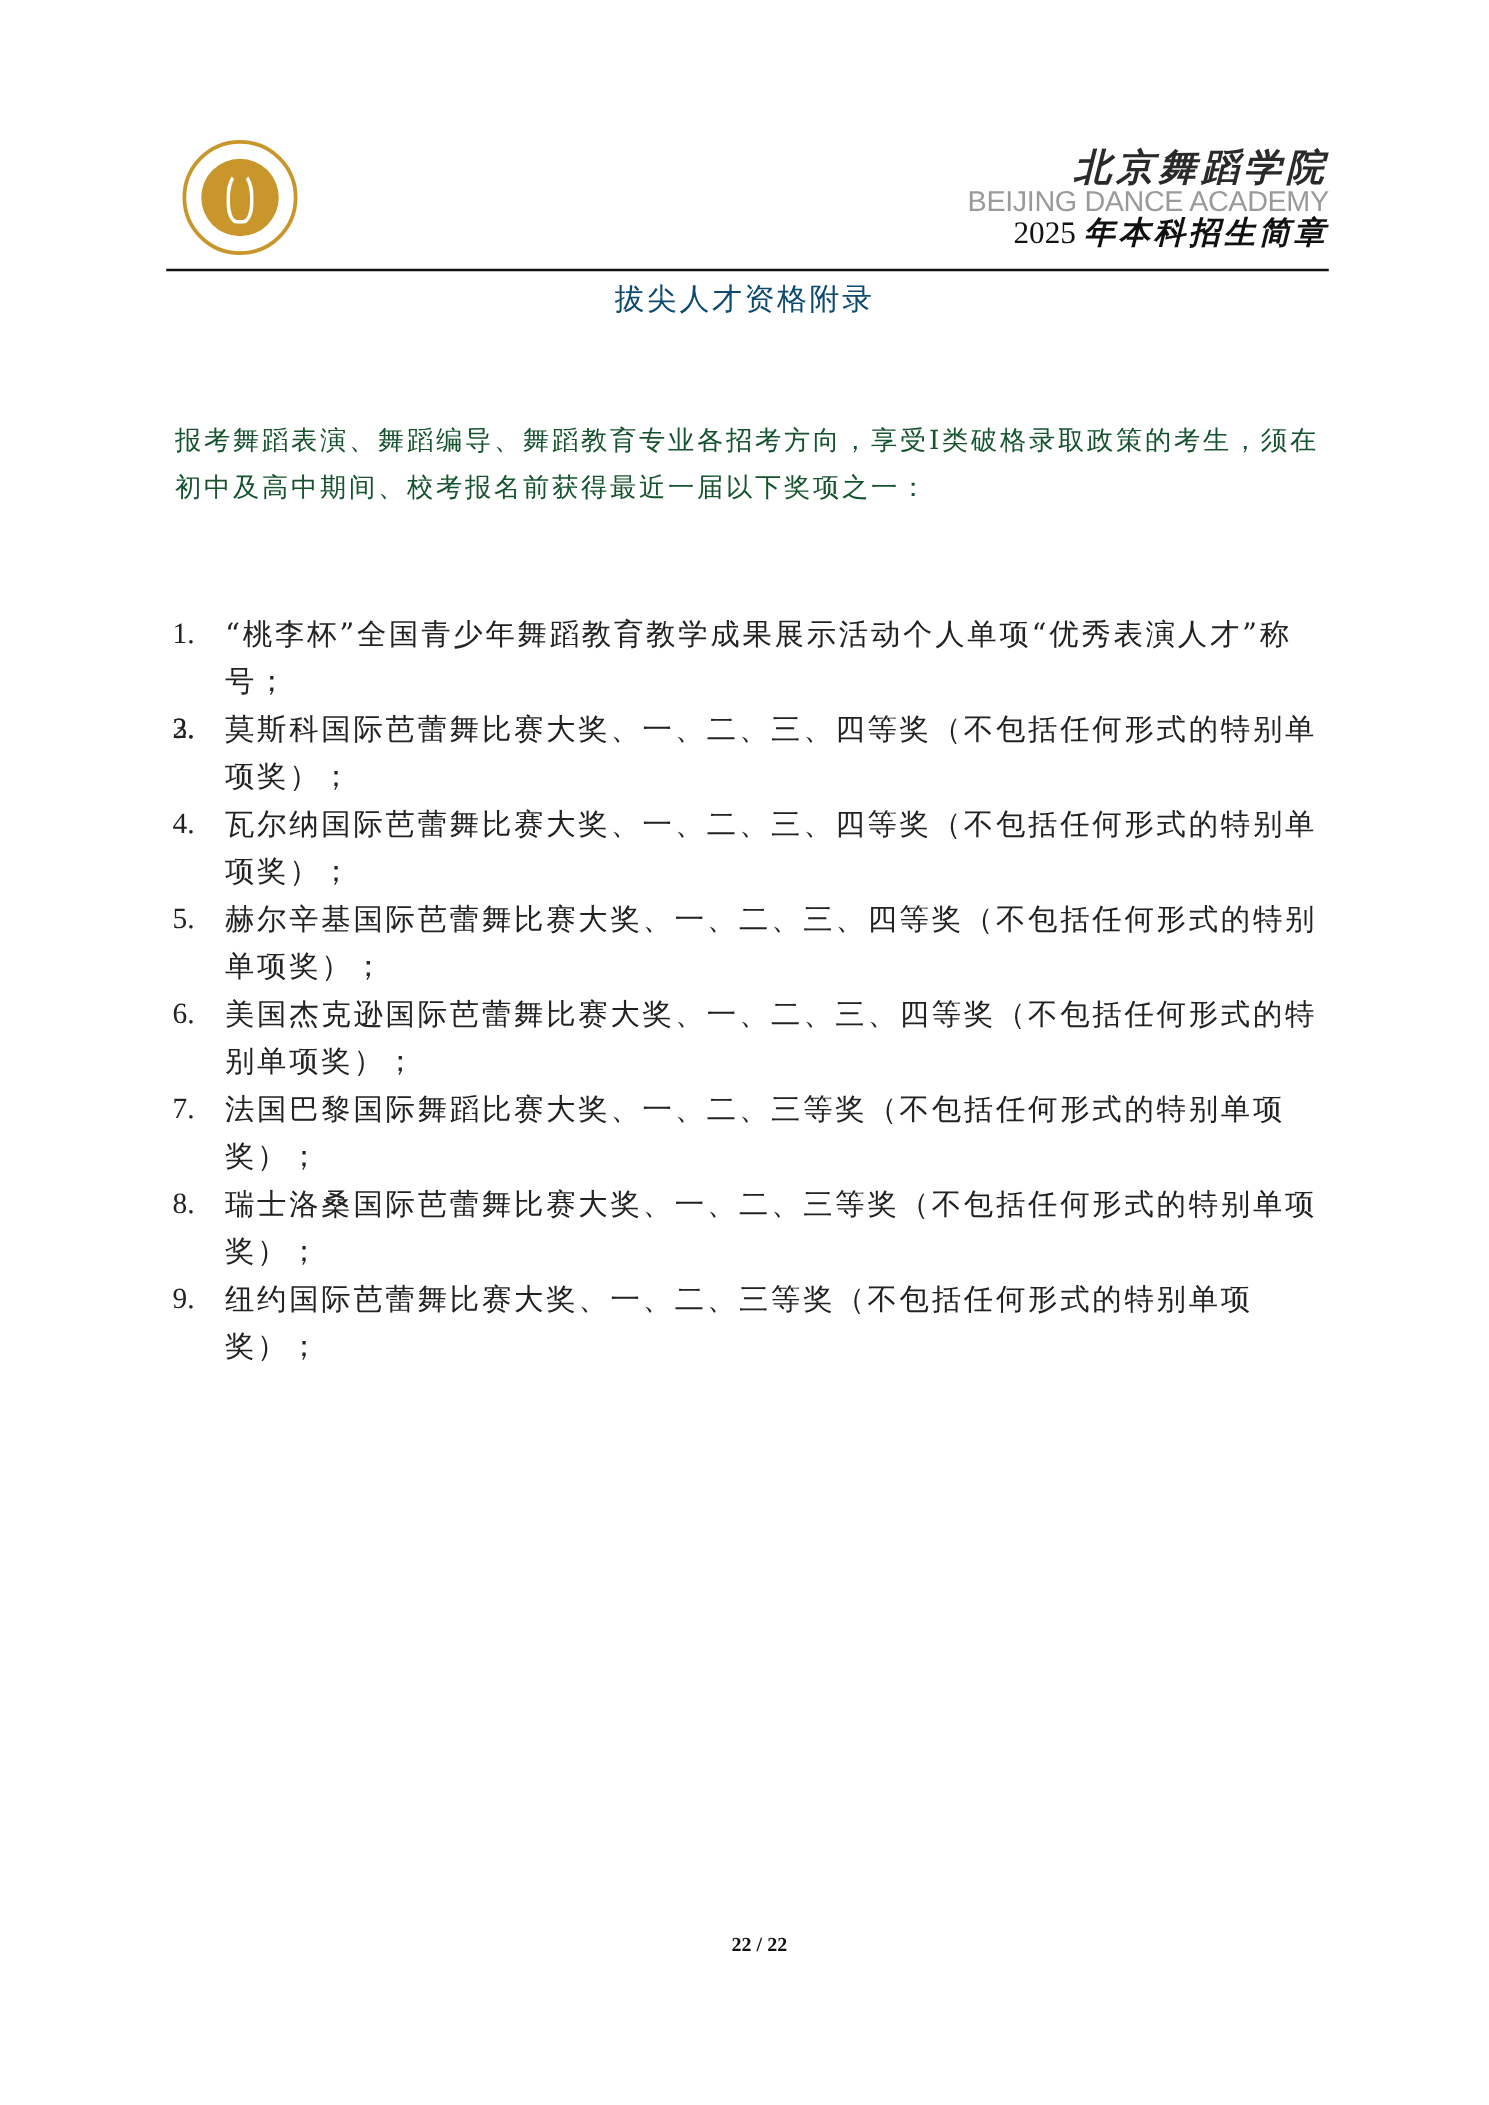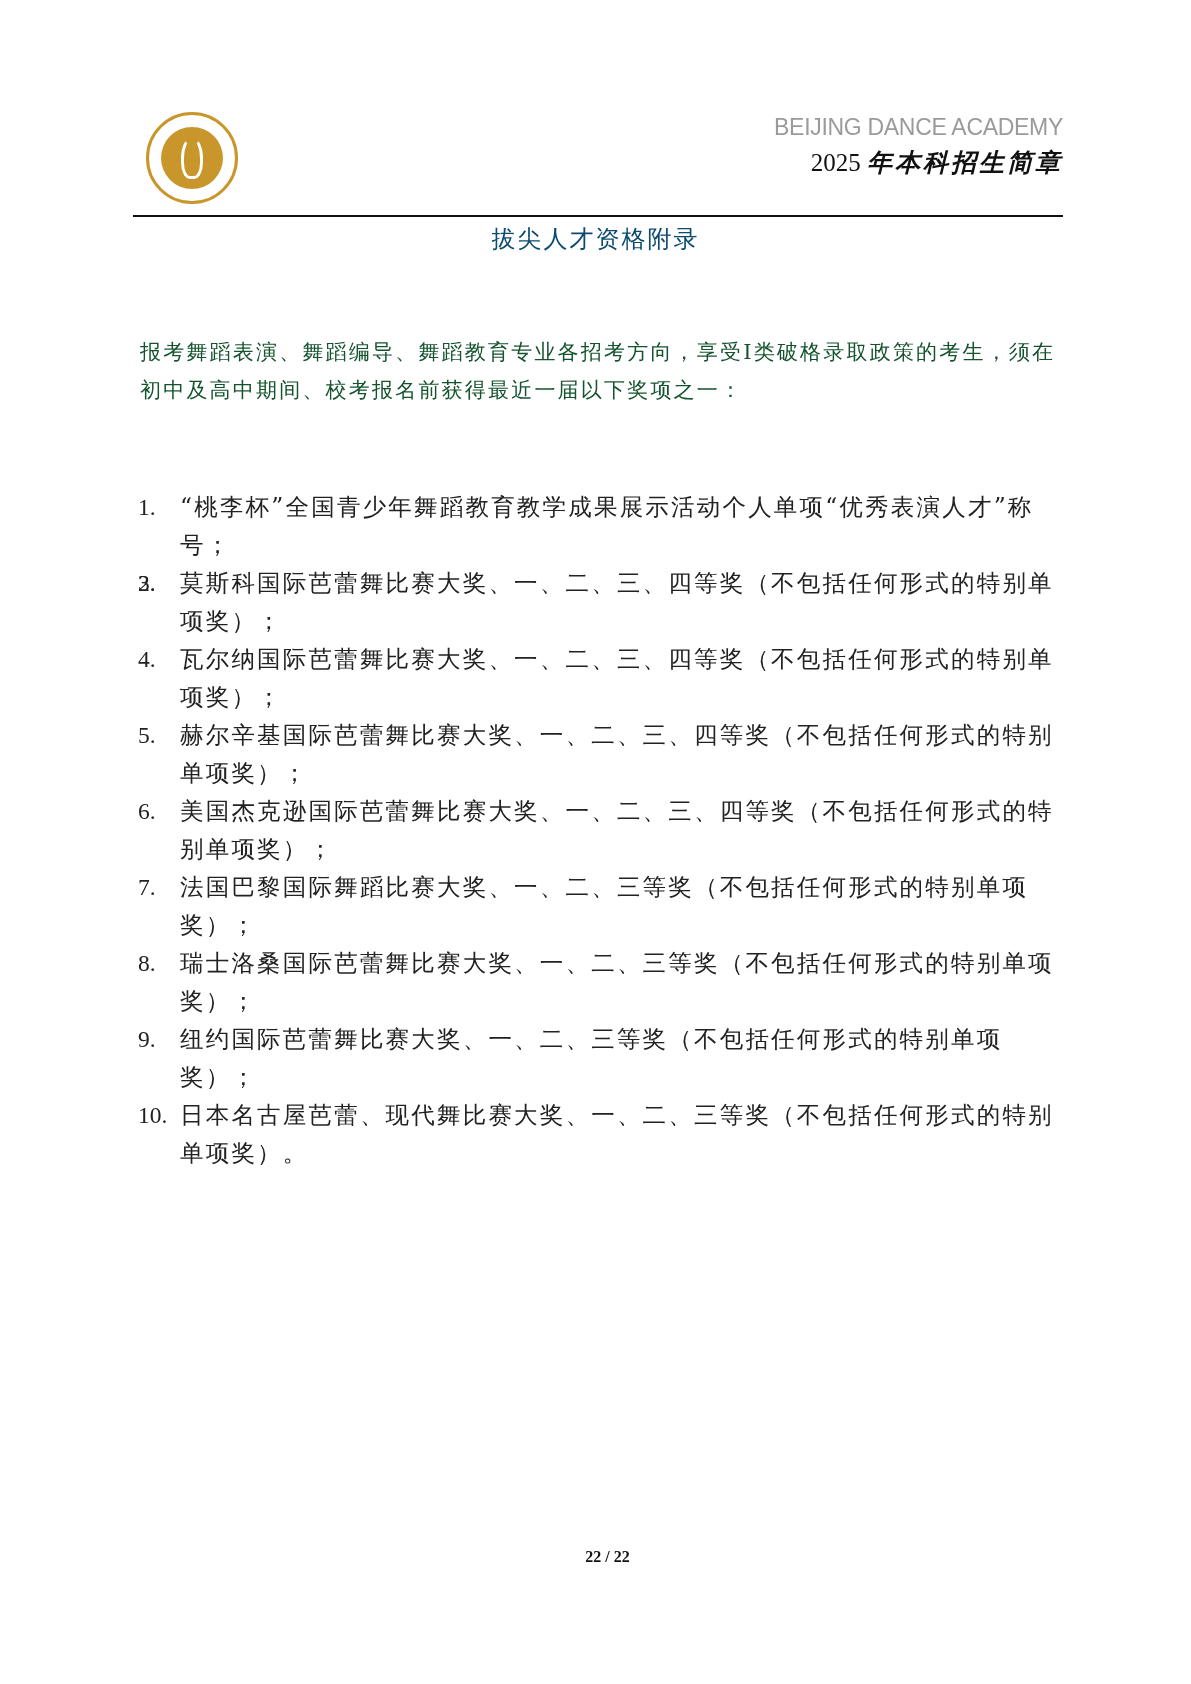--- a/index.html
+++ b/index.html
@@ -3,21 +3,21 @@
 <meta charset="utf-8">
 <style>
   html, body { margin:0; padding:0; background:#ffffff; }
   body { width:1191px; height:1684px; position:relative; overflow:hidden; font-family:"DejaVu Serif", "Liberation Serif", serif; color:#1a1a1a; }
   .logo { position:absolute; left:146px; top:112px; width:92px; height:92px; border-radius:50%; background:#fff; border:3px solid #c8962a; box-sizing:border-box; display:flex; align-items:center; justify-content:center; }
   .logo-inner { width:62px; height:62px; border-radius:50%; background:#c8962a; position:relative; }
   .logo-figure { position:absolute; left:20px; top:10px; width:22px; height:42px; border:3px solid #fff; border-radius:50% 50% 40% 40%; border-top-color:transparent; box-sizing:border-box; }
   .header-right { position:absolute; right:128px; top:118px; text-align:right; }
   .brand-cn { font-family:"DejaVu Serif", serif; font-size:30px; font-weight:bold; letter-spacing:4px; color:#2a2a2a; line-height:34px; font-style:italic; }
   .brand-en { font-family:"Liberation Sans", sans-serif; font-size:23px; color:#9a9a9a; line-height:18px; letter-spacing:-0.3px; margin-top:0px; }
-  .brand-sub { font-family:"Liberation Serif", serif; font-size:25px; color:#111; line-height:30px; margin-top:12px; }
+  .brand-sub { font-family:"Liberation Serif", serif; font-size:25px; color:#111; line-height:30px; margin-top:2px; }
   .brand-sub .cnpart { font-weight:bold; letter-spacing:3px; font-style:italic; }
   .rule { position:absolute; left:133px; top:215px; width:930px; height:2px; background:#111; }
   .title { position:absolute; left:0; width:1191px; top:222px; text-align:center; font-size:24px; line-height:34px; letter-spacing:2px; color:#0c4a6e; }
   .intro { position:absolute; left:140px; top:333px; width:920px; font-size:21px; line-height:38px; letter-spacing:2.2px; color:#14532d; }
   .list { position:absolute; left:138px; top:488px; width:930px; margin:0; padding:0; list-style:none; font-size:23.5px; line-height:38px; color:#222; }
   .list li { position:relative; padding-left:42px; letter-spacing:2.2px; }
   .list li .num { position:absolute; left:0; top:0; font-family:"Liberation Serif", serif; letter-spacing:0; }
   .list li.wide .text { display:block; text-indent:44px; }
   .list li.wide .num { }
   .pagenum { position:absolute; left:0; width:1191px; top:1548px; text-align:center; font-family:"Liberation Serif", serif; font-weight:bold; font-size:16px; color:#111;padding-left:12px; }
@@ -25,36 +25,36 @@
 </head>
 <body>
 
 <div class="logo">
   <div class="logo-inner">
     <div class="logo-figure"></div>
   </div>
 </div>
 
 <div class="header-right">
+  <div class="brand-cn">北京舞蹈学院</div>
   <div class="brand-en">BEIJING DANCE ACADEMY</div>
   <div class="brand-sub"><span>2025</span> <span class="cnpart">年本科招生简章</span></div>
 </div>
 
 <div class="rule"></div>
 
 <div class="title">拔尖人才资格附录</div>
 
 <div class="intro">报考舞蹈表演、舞蹈编导、舞蹈教育专业各招考方向，享受Ⅰ类破格录取政策的考生，须在初中及高中期间、校考报名前获得最近一届以下奖项之一：</div>
 
 <ol class="list">
   <li><span class="num">1.</span><span class="text">“桃李杯”全国青少年舞蹈教育教学成果展示活动个人单项“优秀表演人才”称号；</span></li>
   <li><span class="num">2.</span></li>
   <li><span class="num">3.</span><span class="text">莫斯科国际芭蕾舞比赛大奖、一、二、三、四等奖（不包括任何形式的特别单项奖）；</span></li>
   <li><span class="num">4.</span><span class="text">瓦尔纳国际芭蕾舞比赛大奖、一、二、三、四等奖（不包括任何形式的特别单项奖）；</span></li>
   <li><span class="num">5.</span><span class="text">赫尔辛基国际芭蕾舞比赛大奖、一、二、三、四等奖（不包括任何形式的特别单项奖）；</span></li>
   <li><span class="num">6.</span><span class="text">美国杰克逊国际芭蕾舞比赛大奖、一、二、三、四等奖（不包括任何形式的特别单项奖）；</span></li>
   <li><span class="num">7.</span><span class="text">法国巴黎国际舞蹈比赛大奖、一、二、三等奖（不包括任何形式的特别单项奖）；</span></li>
   <li><span class="num">8.</span><span class="text">瑞士洛桑国际芭蕾舞比赛大奖、一、二、三等奖（不包括任何形式的特别单项奖）；</span></li>
   <li><span class="num">9.</span><span class="text">纽约国际芭蕾舞比赛大奖、一、二、三等奖（不包括任何形式的特别单项奖）；</span></li>
-  <li class="wide"><span class="num">10.</span><span class="text" style="text-indent:0;display:inline;">日本名古屋芭蕾、现代舞比赛大奖、一、二、三等奖（不包括任何形式的特别单项奖）。</span></li>
 </ol>
 
 <div class="pagenum">22 / 22</div>
 
 </body></html>

